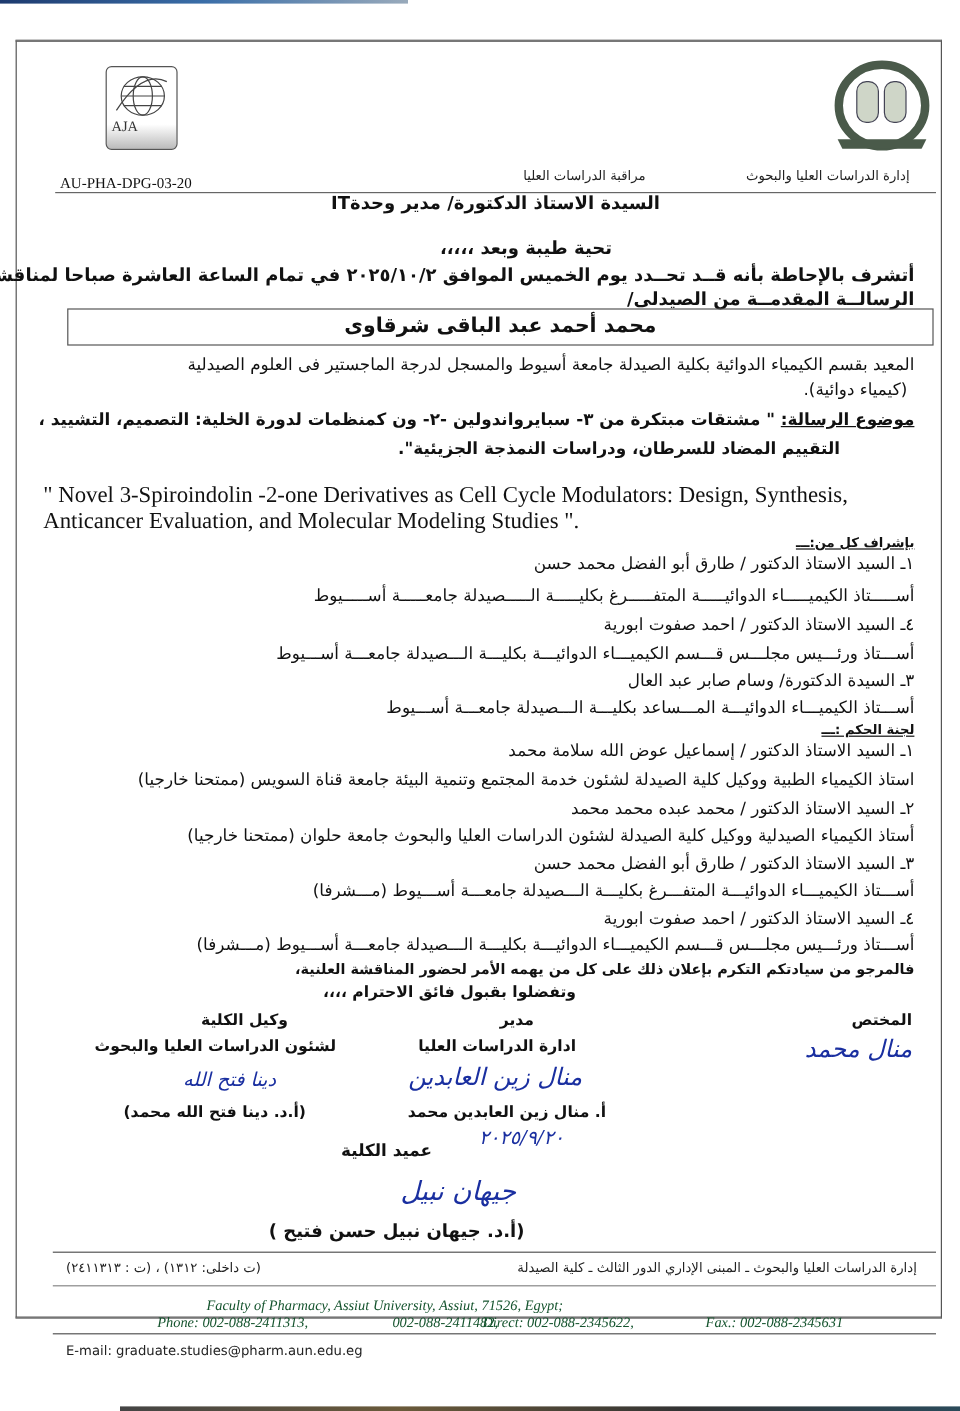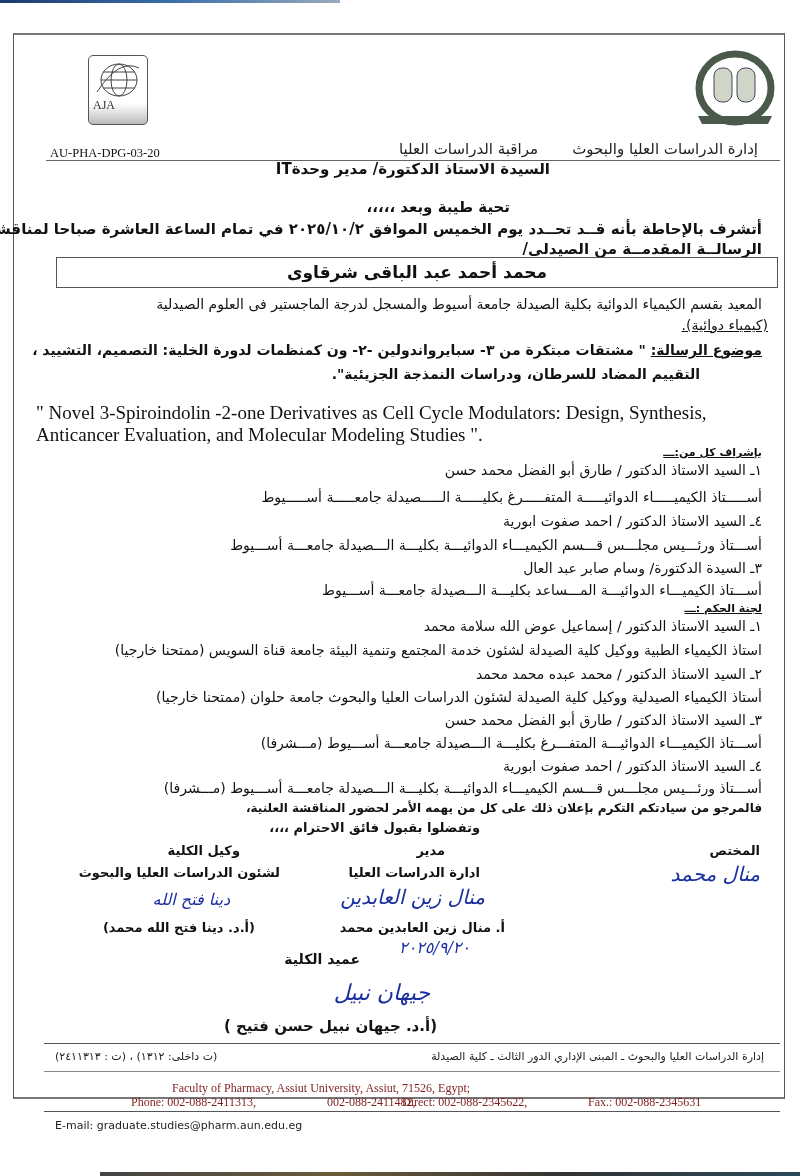--- a/index.html
+++ b/index.html
@@ -10,32 +10,32 @@
   .topbar { position:absolute; left:0; top:0; width:340px; height:3px; background:linear-gradient(90deg,#1d3a6e,#3a6ea8,#9ab); }
   .botbar { position:absolute; left:100px; top:1172px; width:700px; height:4px; background:linear-gradient(90deg,#444,#6a5a3a,#333,#2a4a5a); }
 
   .logo-right { position:absolute; left:690px; top:50px; width:90px; height:82px; }
   .logo-left { position:absolute; left:88px; top:55px; width:58px; height:68px; border:1.5px solid #555; border-radius:5px; background:linear-gradient(180deg,#fff 70%,#bbb); }
 
   .row { position:absolute; direction:rtl; white-space:nowrap; }
   .ltr { direction:ltr; }
   .rule { position:absolute; height:0; border-top:1px solid #666; }
 
-  .hdr-small { font-size:15px; color:#222; }
+  .hdr-small { font-size:11px; color:#222; }
   .code { font-family:"Liberation Serif", serif; font-size:12.5px; }
   .bold { font-weight:bold; }
   .u { text-decoration:underline; }
   .t13 { font-size:13px; }
   .t14 { font-size:14px; }
   .t15 { font-size:15px; }
   .en { font-family:"Liberation Serif", serif; font-size:19px; direction:ltr; }
   .namebox { position:absolute; left:56px; top:257px; width:720px; height:29px; border:1px solid #555; text-align:center; direction:rtl; font-size:17px; font-weight:bold; line-height:29px; }
   .center { text-align:center; }
   .sig { color:#1a2fa0; font-family:"DejaVu Serif", serif; font-style:italic; }
-  .footer-it { font-family:"Liberation Serif", serif; font-size:12px; color:#7f1d1d; }
+  .footer-it { font-family:"Liberation Serif", serif; font-style:italic; font-size:12px; color:#14532d; }
   .email { font-family:"DejaVu Sans", sans-serif; font-size:11px; color:#222; }
 </style>
 </head>
 <body>
 
 <div class="topbar"></div>
 <div class="botbar"></div>
 
 <div style="position:absolute;left:13px;top:33px;width:497px;height:1066px;"></div>
 <div style="position:absolute;left:13px;top:33px;width:772px;height:1066px;border:1.5px solid #555;border-top:2px solid #777;border-bottom:2px solid #777;box-sizing:border-box;"></div>
@@ -67,21 +67,21 @@
 <div class="rule" style="left:46px;top:160px;width:734px;"></div>
 
 <div class="row bold t15" style="right:250px;top:160px;">السيدة الاستاذ الدكتورة/ مدير وحدةIT</div>
 <div class="row bold t15" style="right:290px;top:198px;">تحية طيبة وبعد ،،،،،</div>
 <div class="row bold t15" style="right:38px;top:220px;">أتشرف بالإحاطة بأنه قــد تحــدد يوم الخميس الموافق ٢٠٢٥/١٠/٢ في تمام الساعة العاشرة صباحا لمناقشة</div>
 <div class="row bold t15" style="right:38px;top:240px;">الرسالــة المقدمــة من الصيدلى/</div>
 
 <div class="namebox">محمد أحمد عبد الباقى شرقاوى</div>
 
 <div class="row t14" style="right:38px;top:296px;">المعيد بقسم الكيمياء الدوائية بكلية الصيدلة جامعة أسيوط والمسجل لدرجة الماجستير فى العلوم الصيدلية</div>
-<div class="row t14" style="right:32px;top:317px;text-decoration:underline;">(كيمياء دوائية).</div>
+<div class="row t14" style="right:44px;top:317px;">(كيمياء دوائية).</div>
 
 <div class="row bold t14" style="right:38px;top:342px;">
   <span class="u">موضوع الرسالة:</span>
   <span>" مشتقات مبتكرة من ٣- سبايرواندولين -٢- ون كمنظمات لدورة الخلية: التصميم، التشييد ،</span>
 </div>
 <div class="row bold t14" style="right:100px;top:366px;">التقييم المضاد للسرطان، ودراسات النمذجة الجزيئية".</div>
 
 <div class="row en" style="left:36px;top:402px;">" Novel 3-Spiroindolin -2-one Derivatives as Cell Cycle Modulators:   Design, Synthesis,</div>
 <div class="row en" style="left:36px;top:424px;">Anticancer Evaluation, and Molecular Modeling Studies ".</div>
 

